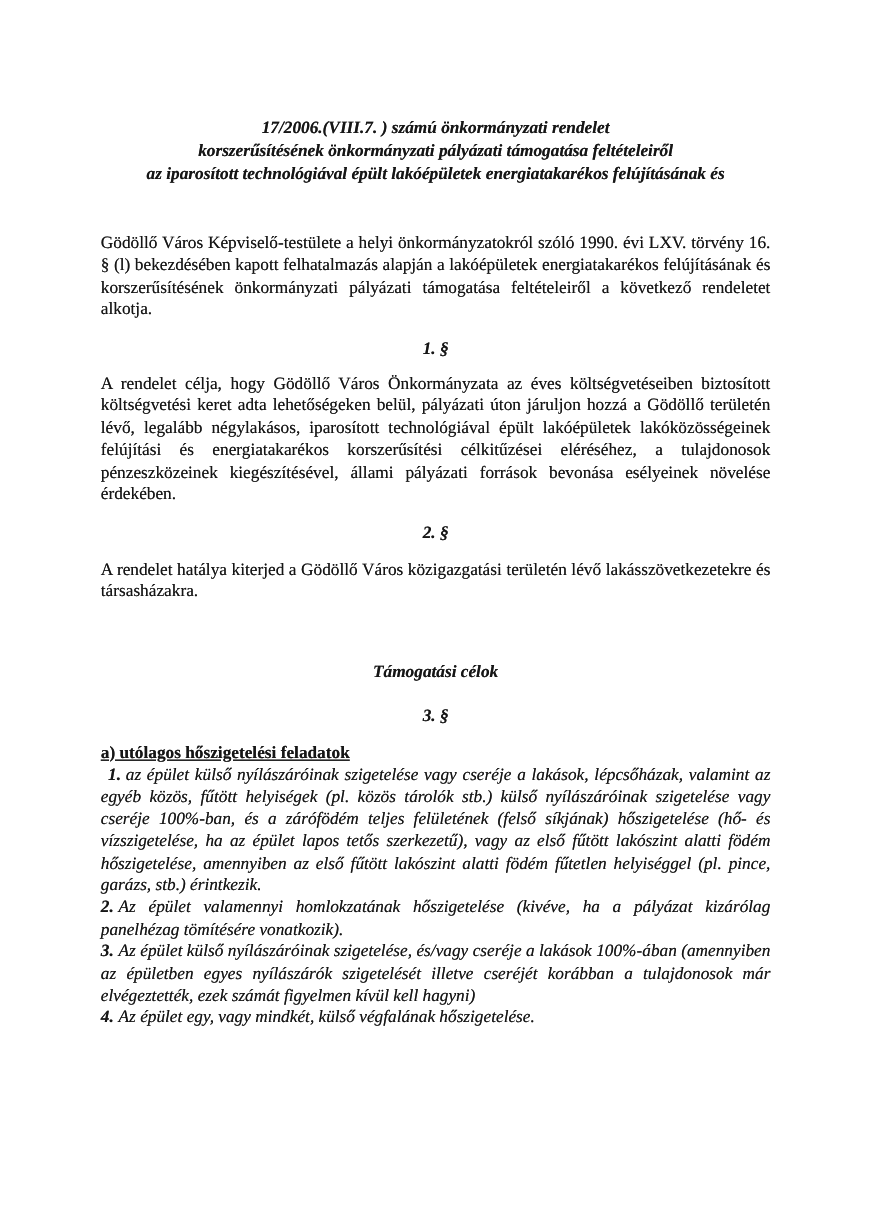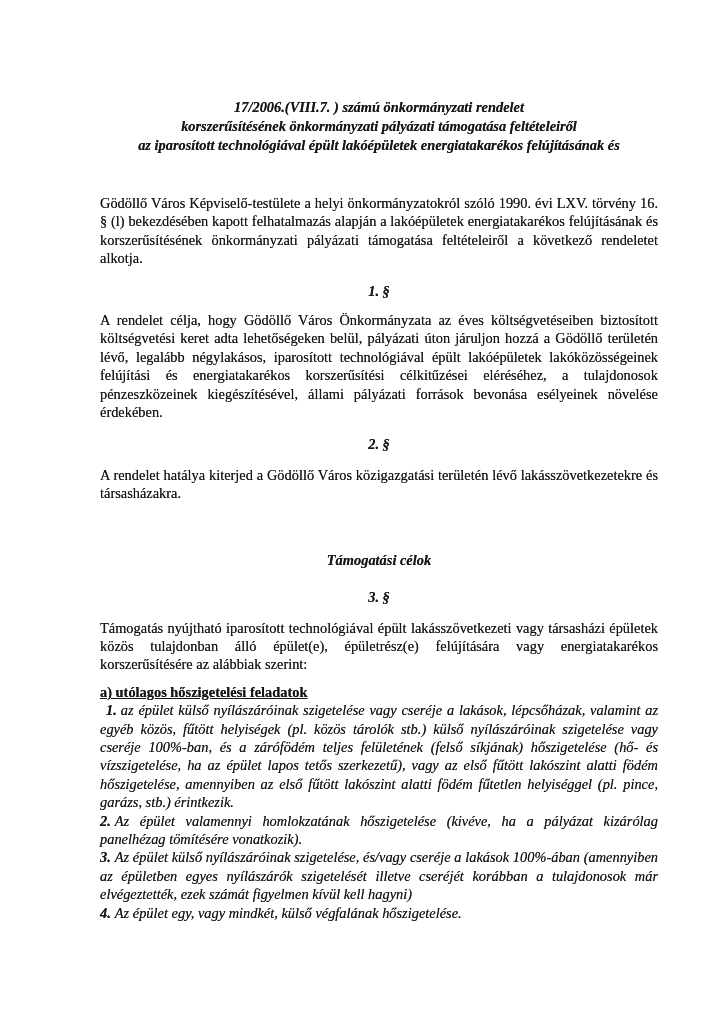--- a/index.html
+++ b/index.html
@@ -11,21 +11,21 @@
     position: relative;
     width: 724px;
     height: 1024px;
     background: #ffffff;
     overflow: hidden;
     font-family: "Liberation Serif", "DejaVu Serif", serif;
     color: #161616;
   }
   .content {
     position: absolute;
-    left: 100px;
+    left: 84px;
     top: 98px;
     width: 558px;
     font-size: 14.4px;
     line-height: 18.4px;
     
     text-shadow: 0 0 0.45px rgba(20,20,20,0.75);
   }
   .doc-title {
     text-align: center;
     font-weight: bold;
@@ -78,21 +78,20 @@
 
     <div class="sec-heading heading-1">1. §</div>
     <p class="para">A rendelet célja, hogy Gödöllő Város Önkormányzata az éves költségvetéseiben biztosított költségvetési keret adta lehetőségeken belül, pályázati úton járuljon hozzá a Gödöllő területén lévő, legalább négylakásos, iparosított technológiával épült lakóépületek lakóközösségeinek felújítási és energiatakarékos korszerűsítési célkitűzései eléréséhez, a tulajdonosok pénzeszközeinek kiegészítésével, állami pályázati források bevonása esélyeinek növelése érdekében.</p>
 
     <div class="sec-heading heading-2">2. §</div>
     <p class="para">A rendelet hatálya kiterjed a Gödöllő Város közigazgatási területén lévő lakásszövetkezetekre és társasházakra.</p>
 
     <div class="sec-heading doc-subtitle">Támogatási célok</div>
 
     <div class="sec-heading heading-3">3. §</div>
-    <p class="para">Támogatás nyújtható iparosított technológiával épült lakásszövetkezeti vagy társasházi épületek közös tulajdonban álló épület(e), épületrész(e) felújítására vagy energiatakarékos korszerűsítésére az alábbiak szerint:</p>
 
     <div class="list-heading">a) utólagos hőszigetelési feladatok</div>
 
     <div class="list-item first">
       <span class="item-num">1.</span><span>az épület külső nyílászáróinak szigetelése vagy cseréje a lakások, lépcsőházak, valamint az egyéb közös, fűtött helyiségek (pl. közös tárolók stb.) külső nyílászáróinak szigetelése vagy cseréje 100%-ban, és a zárófödém teljes felületének (felső síkjának) hőszigetelése (hő- és vízszigetelése, ha az épület lapos tetős szerkezetű), vagy az első fűtött lakószint alatti födém hőszigetelése, amennyiben az első fűtött lakószint alatti födém fűtetlen helyiséggel (pl. pince, garázs, stb.) érintkezik.</span>
     </div>
     <div class="list-item">
       <span class="item-num">2.</span><span>Az épület valamennyi homlokzatának hőszigetelése (kivéve, ha a pályázat kizárólag panelhézag tömítésére vonatkozik).</span>
     </div>
     <div class="list-item">

